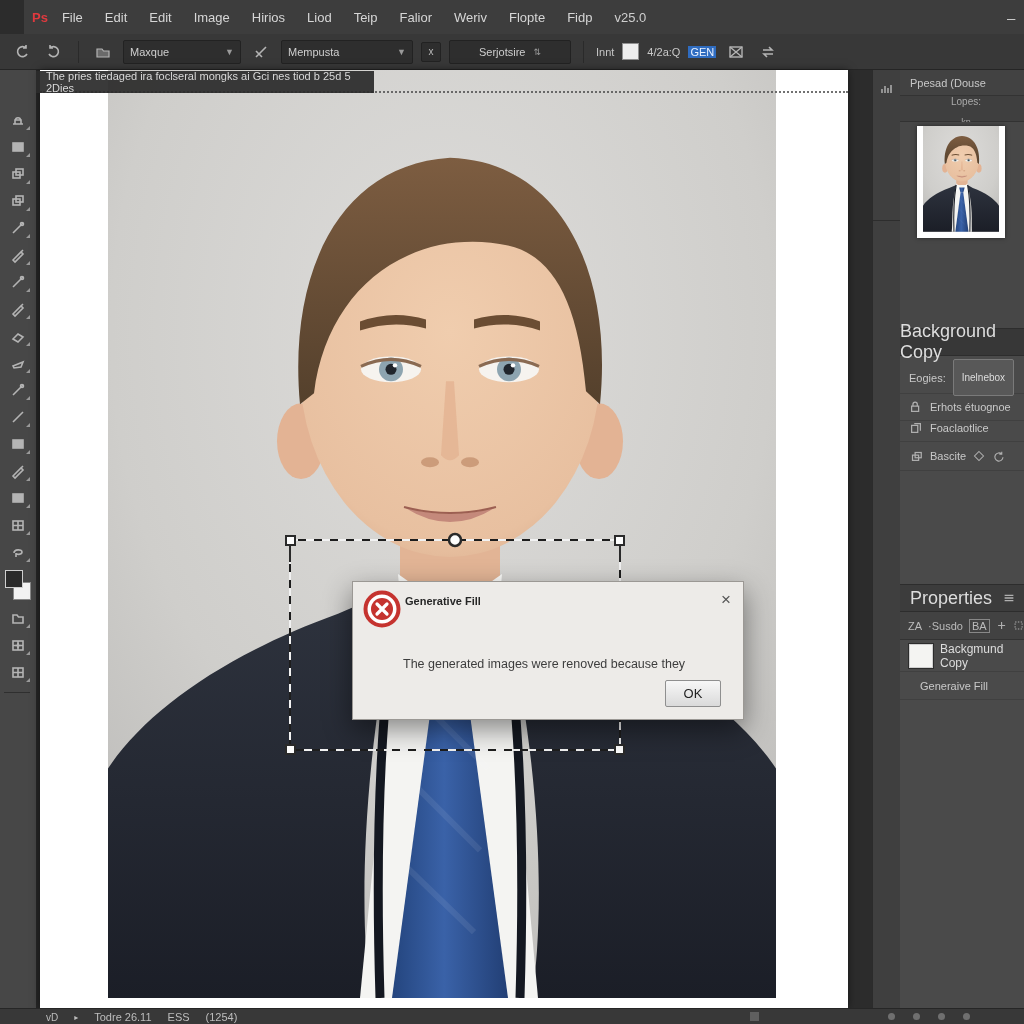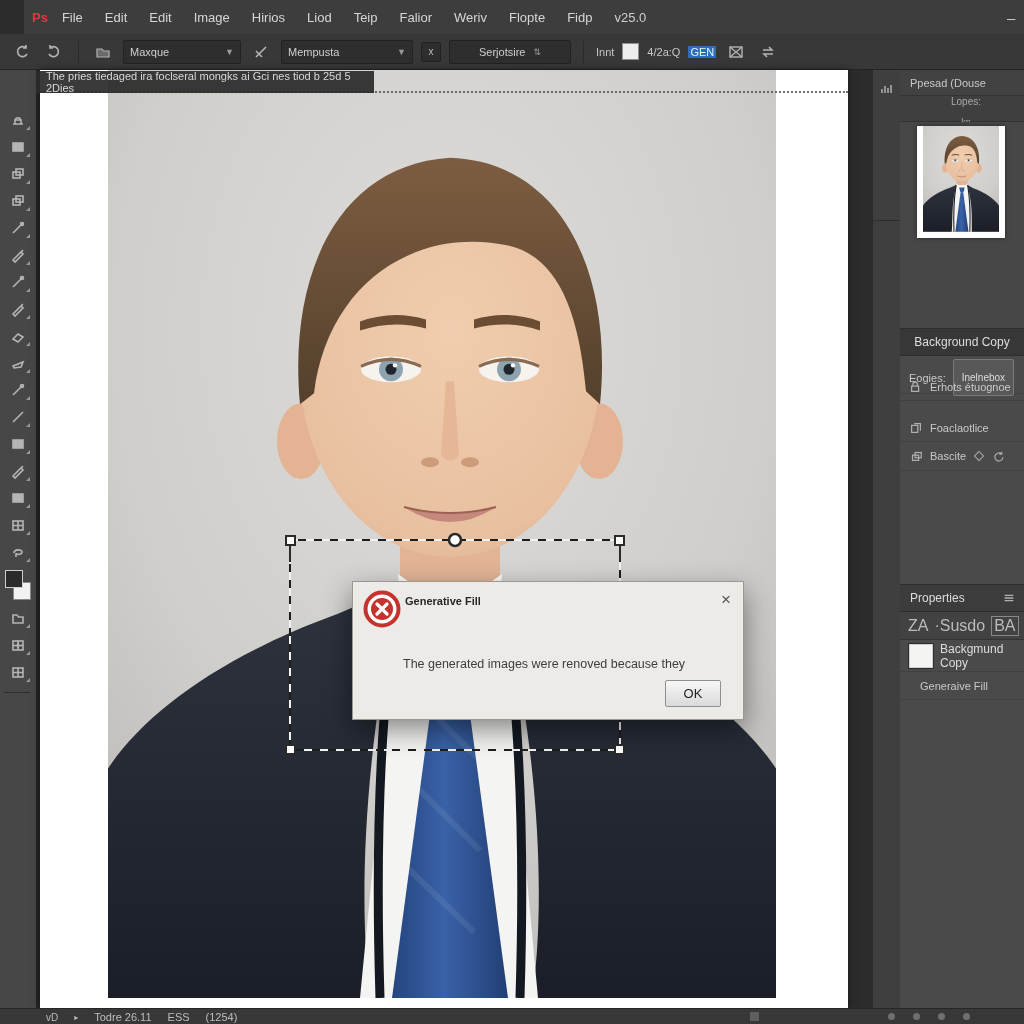--- a/index.html
+++ b/index.html
@@ -58,28 +58,28 @@
           color:#222;font-size:13px;display:flex;align-items:center;justify-content:center;}
   
   .dock{left:872px;top:70px;width:28px;height:938px;background:#3f3f3f;border-left:1px solid #2b2b2b;border-right:1px solid #2b2b2b;}
   .dockdiv{position:absolute;left:0;top:150px;width:28px;height:1px;background:#2d2d2d;}
   
   .rpanel{left:900px;top:70px;width:124px;height:938px;background:#4a4a4a;}
   .rrow{position:absolute;left:0;width:124px;box-sizing:border-box;display:flex;align-items:center;}
   .rhead{background:#424242;border-bottom:1px solid #333;color:#c8c8c8;font-size:11px;padding-left:10px;}
   .riconrow{background:#3f3f3f;border-bottom:1px solid #323232;color:#aaa;font-size:9px;gap:5px;padding-left:8px;flex-direction:column;}
   .rbar{background:#373737;border-top:1px solid #2d2d2d;border-bottom:1px solid #2d2d2d;
-        color:#dddddd;font-size:12px;justify-content:center;}
+        color:#dddddd;font-size:18px;justify-content:center;}
   .ritem{color:#c9c9c9;font-size:11px;gap:7px;padding-left:9px;border-bottom:1px solid #404040;}
   .ritem svg{stroke:#b0b0b0;fill:none;stroke-width:1.4;flex:none;}
   .rbtn{background:#585858;border:1px solid #7a7a7a;border-radius:2px;color:#ddd;font-size:10px;padding:12px 8px;}
   .thumbzone{background:#474747;}
   .thumb{position:absolute;left:17px;top:56px;width:88px;height:112px;background:#ffffff;
          box-shadow:0 0 4px rgba(0,0,0,.5);display:flex;justify-content:center;}
-  .propsrow{background:#424242;border-bottom:1px solid #333;color:#bbb;font-size:16px;gap:6px;padding-left:8px;}
+  .propsrow{background:#424242;border-bottom:1px solid #333;color:#bbb;font-size:11px;gap:6px;padding-left:8px;}
   .lswatch{width:22px;height:22px;background:#f4f4f2;border:1px solid #cfcfcf;outline:1px solid #2c2c2c;flex:none;}
   
   .statusbar{left:0;top:1008px;width:1024px;height:16px;background:#383838;border-top:1px solid #262626;
              display:flex;align-items:center;color:#bdbdbd;font-size:11px;}
   .sb-item{margin-right:16px;}
   .sb-dots{position:absolute;left:888px;top:1013px;display:flex;gap:18px;}
   .sb-dot{width:7px;height:7px;border-radius:50%;background:#6f6f6f;}
   .sb-square{position:absolute;left:750px;top:1012px;width:9px;height:9px;background:#5f5f5f;}
 </style>
 </head>
@@ -457,21 +457,21 @@
           <use href="#portrait-g"></use>
         </svg>
     </div>
     <div class="rrow rbar" style="top:258px;height:28px">
       <span>Background Copy</span>
     </div>
     <div class="rrow ritem" style="top:292px;height:32px">
       <span>Eogies:</span>
       <span class="rbtn">Inelnebox</span>
     </div>
-    <div class="rrow ritem" style="top:304px;height:27px">
+    <div class="rrow ritem" style="top:324px;height:27px">
       <svg width="14" height="14" viewBox="0 0 16 16">
           <use href="#s-lock"></use>
         </svg>
       <span>Erhots étuognoe</span>
     </div>
     <div class="rrow ritem" style="top:345px;height:27px">
       <svg width="14" height="14" viewBox="0 0 16 16">
           <use href="#s-pages"></use>
         </svg>
       <span>Foaclaotlice</span>

